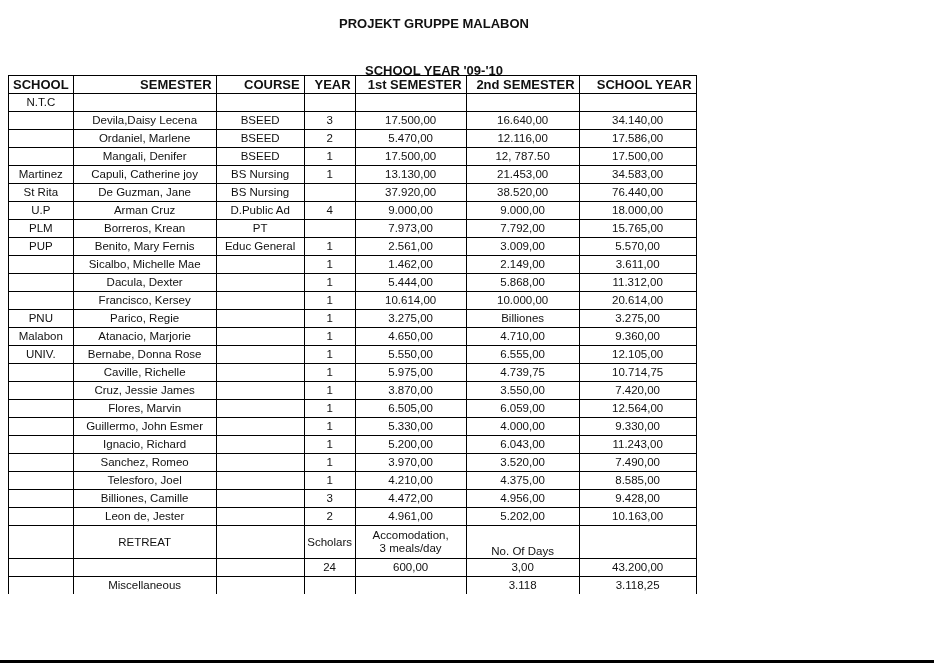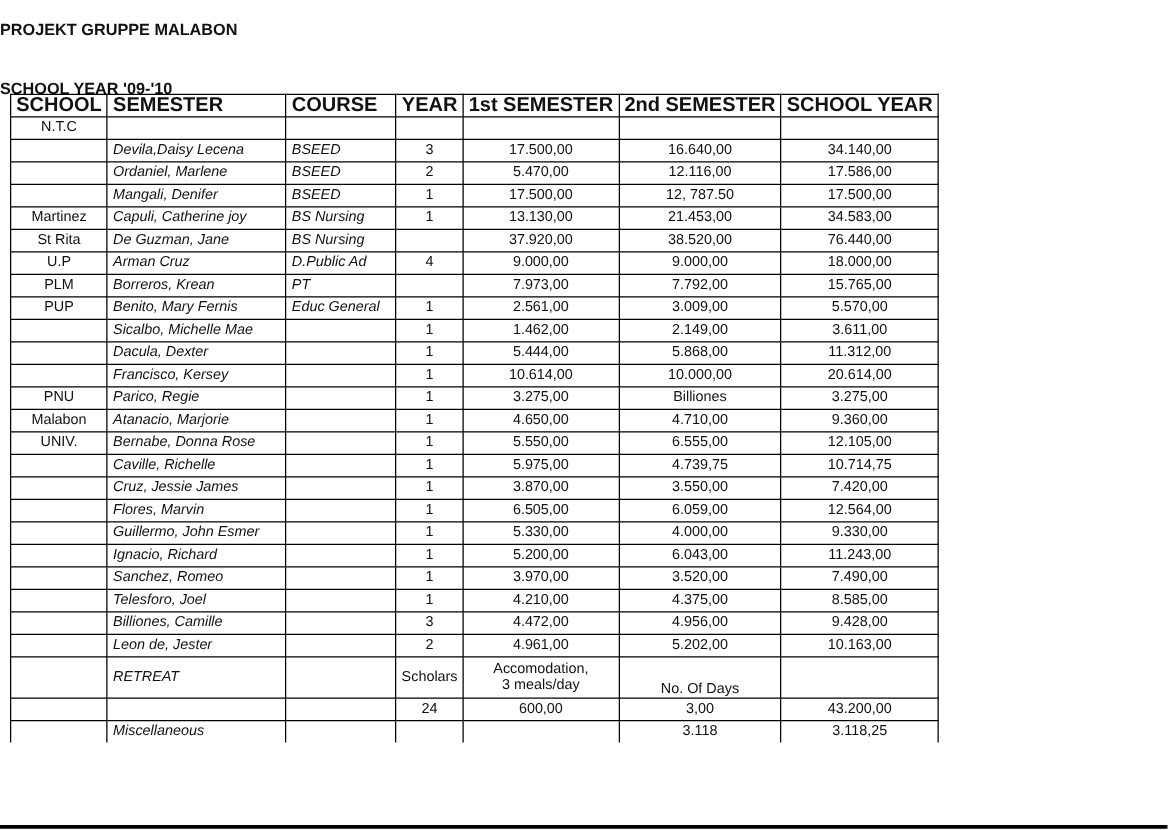--- a/index.html
+++ b/index.html
@@ -1,25 +1,25 @@
 <!DOCTYPE html>
 <html><head>
 <meta charset="utf-8">
 <style>
   html, body { margin:0; padding:0; background:#ffffff; }
   body { width:934px; height:664px; position:relative; overflow:hidden;
          font-family:"Liberation Sans", "DejaVu Sans", sans-serif; color:#111; }
-  .title { position:absolute; left:0; width:868px; text-align:left; font-weight:bold; font-size:13px; }
+  .title { position:absolute; left:0; width:868px; text-align:center; font-weight:bold; font-size:13px; }
   #t1 { top:16px; }
   #t2 { top:35px;margin-top:28px; }
   table { position:absolute; left:8px; top:75px; border-collapse:collapse; table-layout:fixed; font-size:11.5px; }
   td, th { border:1px solid #000; padding:0 4px; height:17px; line-height:17px; white-space:nowrap; overflow:hidden; }
-  th { font-weight:bold; font-size:16px; text-align:left; border-width:1.5px; }
+  th { font-weight:bold; font-size:13px; text-align:right; border-width:1.5px; }
   td.c { text-align:center; }
-  td.l { text-align:left;font-style:italic; }
+  td.l { text-align:center; }
   tr.tall td { height:32px; line-height:13px; }
   tr.last td { border-bottom:none; }
   .bottom-rule { position:absolute; left:0; top:660px; width:934px; height:3px; background:#000; }
 </style>
 </head>
 <body>
 
 <div class="title" id="t1">PROJEKT GRUPPE MALABON</div>
 <div class="title" id="t2">SCHOOL YEAR '09-'10</div>
 

